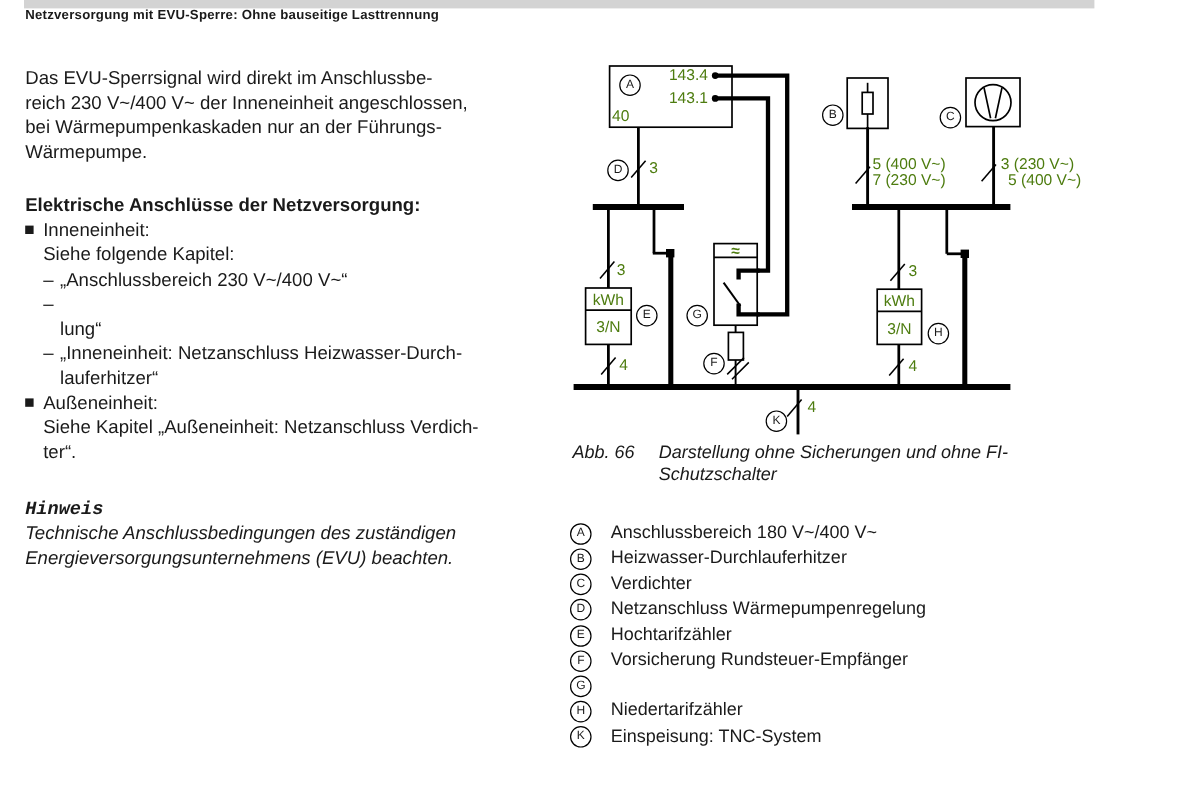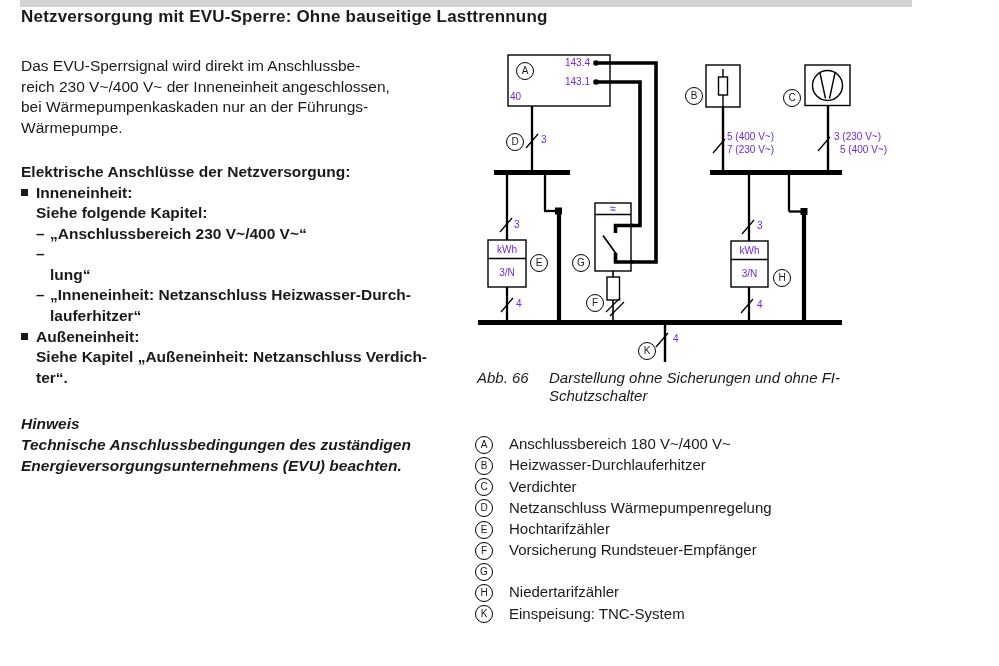--- a/index.html
+++ b/index.html
@@ -1,39 +1,39 @@
 <!DOCTYPE html>
 <html><head>
 <meta charset="utf-8">
 <style>
   html,body{margin:0;padding:0;background:#fff;}
   .page{position:relative;width:999px;height:666px;background:#ffffff;overflow:hidden;
         font-family:"Liberation Sans",sans-serif;color:#1a1a1a;}
   .topbar{position:absolute;left:20px;top:0;width:892px;height:7px;background:#d3d3d3;}
-  .title{position:absolute;left:21px;top:7px;margin:0;font-size:17px;font-weight:bold;
+  .title{position:absolute;left:21px;top:7px;margin:0;font-size:11px;font-weight:bold;
          letter-spacing:.2px;white-space:nowrap;}
   
   .leftcol{position:absolute;left:21px;top:56px;width:460px;font-size:15.5px;line-height:20.5px;}
   .intro div{white-space:nowrap;}
   .subhead{margin-top:24px;font-weight:bold;white-space:nowrap;}
   .clist{margin-top:0;}
-  .clist .row{display:flex;line-height:20.6px;white-space:nowrap;font-weight:bold;}
+  .clist .row{display:flex;line-height:20.6px;white-space:nowrap;}
   .clist .row.plain{padding-left:15px;}
   .clist .row.dash{padding-left:15px;}
   .clist .row.cont{padding-left:29px;}
   .sqm{flex:none;width:15px;}
   .sqm i{display:inline-block;width:7px;height:7px;background:#1a1a1a;margin-bottom:2px;}
   .dm{flex:none;width:14px;}
   .note{margin-top:26px;font-style:italic;line-height:20.6px;}
-  .note .nh{font-weight:bold;}
-  .note div{white-space:nowrap;font-weight:bold;}
+  .note .nh{font-weight:bold;font-family:Liberation Mono, monospace;}
+  .note div{white-space:nowrap;}
   
   .diagram{position:absolute;left:0;top:0;width:999px;height:666px;}
   .diagram svg{position:absolute;left:0;top:0;}
-  .dlab{position:absolute;font-size:10px;line-height:13px;white-space:nowrap;color:#6d28d9;}
+  .dlab{position:absolute;font-size:13px;line-height:13px;white-space:nowrap;color:#4d7c0f;}
   .ctr{text-align:center;}
   .rgt{text-align:right;}
   .node{position:absolute;width:16px;height:16px;border:1px solid #000;border-radius:50%;
         background:#fff;font-size:10px;line-height:16px;text-align:center;box-sizing:content-box;}
   .caption{position:absolute;font-style:italic;font-size:15px;line-height:17px;white-space:nowrap;}
   
   .legend{position:absolute;left:475px;top:433px;width:440px;}
   .lgrow{display:flex;align-items:flex-start;}
   .lg-node{flex:none;width:16px;height:16px;border:1px solid #000;border-radius:50%;background:#fff;
            font-size:10px;line-height:16px;text-align:center;margin:2.5px 16px 0 0;}

